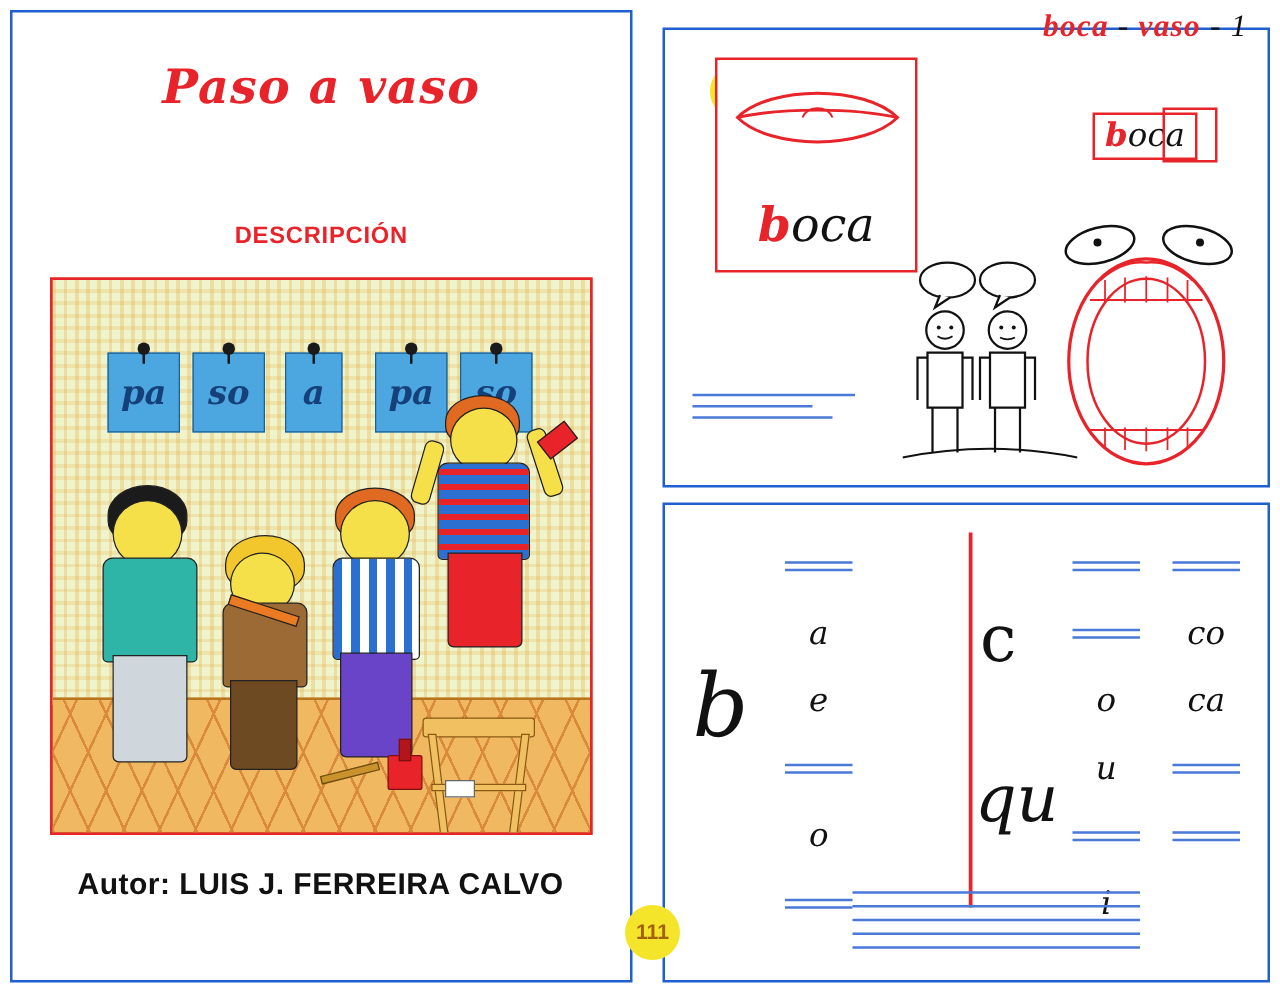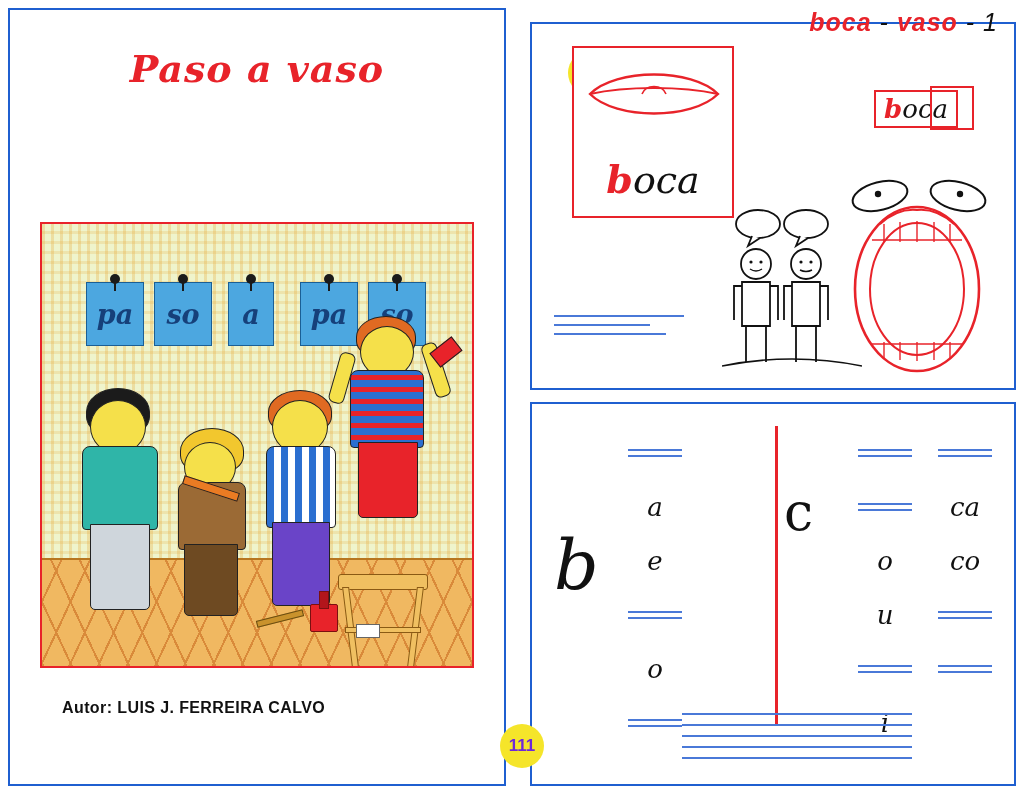--- a/index.html
+++ b/index.html
@@ -237,50 +237,50 @@
     position: absolute; left: 214px; bottom: 44px;
     width: 46px; height: 5px; background: #c9922c; border: 1.2px solid #6b4d12;
     transform: rotate(-14deg);
   }
 
   #cover-credits {
     position: absolute;
     left: 52px;
     top: 678px;
     color: #111;
-    font-size: 16px;
+    font-size: 24px;
     font-weight: bold;
     line-height: 40px;
     letter-spacing: 0.4px;
   }
   #cover-credits .lbl { font-weight: bold; }
 
   
   #top-panel {
     left: 530px;
     top: 22px;
     width: 486px;
     height: 368px;
   }
   #top-header {
     position: absolute;
     right: 16px;
     top: -16px;
-    font-family: Liberation Sans, sans-serif;
+    font-family: Liberation Serif, serif;
     font-style: italic;
     font-size: 25px;
     letter-spacing: 1px;
   }
   #top-header .red { color: #e8232a; font-weight: bold; }
   #top-header .blk { color: #111; }
   .badge {
     position: absolute;
     border-radius: 50%;
     background: #f5e52a;
-    color: #6d28d9;
+    color: #a16207;
     font-weight: bold;
     display: flex;
     align-items: center;
     justify-content: center;
   }
   #badge-10 {
     left: 36px; top: 26px;
     width: 46px; height: 46px;
     font-size: 25px;
   }
@@ -388,20 +388,21 @@
 </head>
 <body>
 
 <div id="page">
 
   <div class="panel" id="cover-panel">
 
     <div id="cover-title">Paso a vaso</div>
 
 
+    <div id="cover-desc">DESCRIPCIÓN</div>
 
     <div id="illo">
       <div class="wall"></div>
       <div class="floor"></div>
 
       <div class="card" id="card1">
         <span class="pin"></span>
         <span>pa</span>
       </div>
       <div class="card" id="card2">
@@ -579,20 +580,21 @@
             <div></div>
             <div></div>
           </span>
         </div>
     </div>
 
 
     <div id="divider-red"></div>
 
     <div id="letter-c">c</div>
+    <div id="letter-qu">qu</div>
 
     <div class="syl-col" id="col-vowels-right" style="left:326px; top:22px; width:54px;">
       <div class="syl-row">
           <span class="blank-line">
             <div></div>
             <div></div>
           </span>
         </div>
       <div class="syl-row">
           <span class="blank-line">
@@ -611,22 +613,22 @@
       <div class="syl-row">i</div>
     </div>
 
     <div class="syl-col" id="col-syll-c" style="left:402px; top:22px; width:62px;">
       <div class="syl-row">
           <span class="blank-line">
             <div></div>
             <div></div>
           </span>
         </div>
+      <div class="syl-row">co</div>
       <div class="syl-row">ca</div>
-      <div class="syl-row">co</div>
       <div class="syl-row">
           <span class="blank-line">
             <div></div>
             <div></div>
           </span>
         </div>
       <div class="syl-row">
           <span class="blank-line">
             <div></div>
             <div></div>

